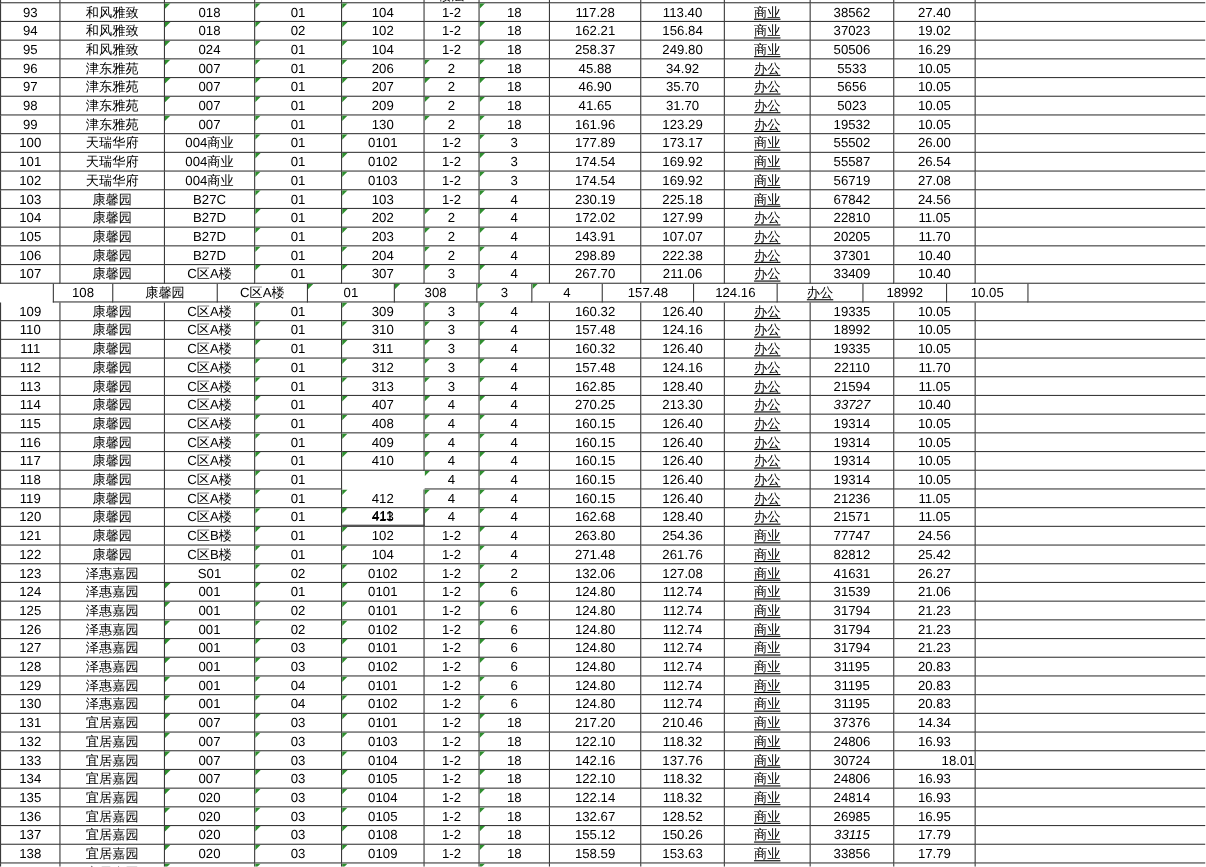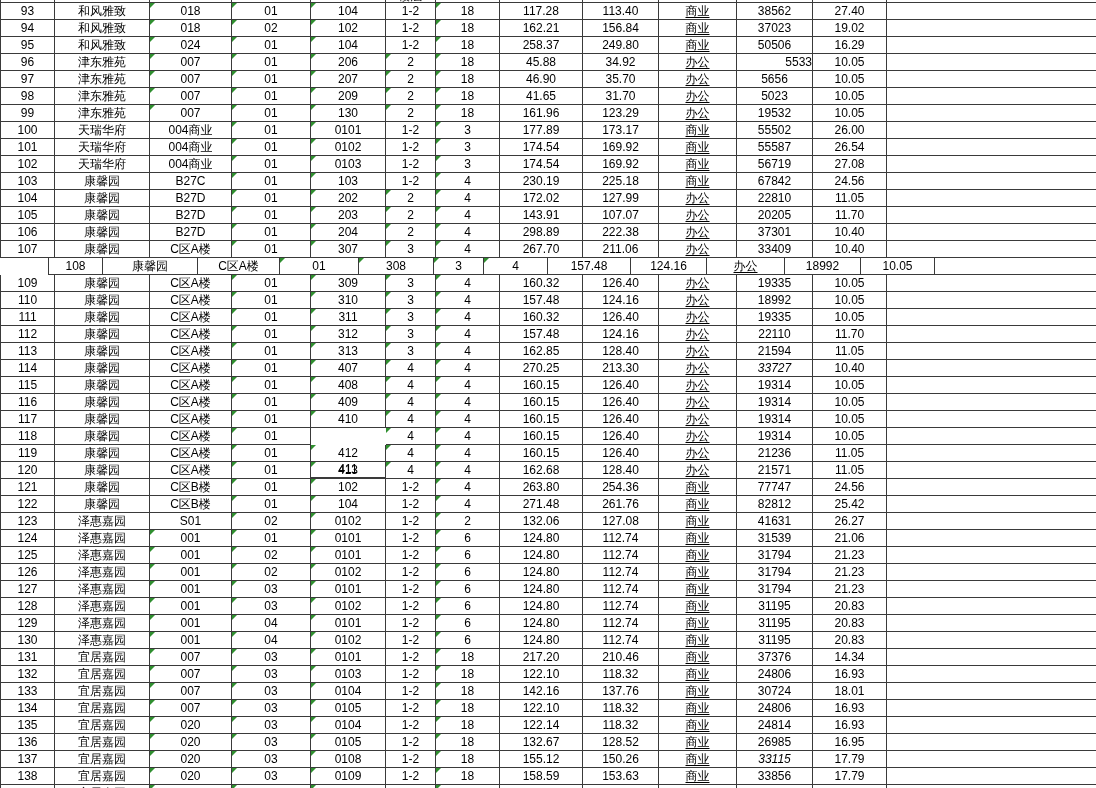--- a/index.html
+++ b/index.html
@@ -222,21 +222,21 @@
         </div>
         <div class="cell" style="width: 83px; flex: 0 0 83px;">
           <span>45.88</span>
         </div>
         <div class="cell" style="width: 76px; flex: 0 0 76px;">
           <span>34.92</span>
         </div>
         <div class="cell" style="width: 78px; flex: 0 0 78px;">
           <span class="u">办公</span>
         </div>
-        <div class="cell" style="width: 76px; flex: 0 0 76px; justify-content: flex-end;">
+        <div class="cell" style="width: 76px; flex: 0 0 76px;">
           <span>5533</span>
         </div>
         <div class="cell" style="width: 74px; flex: 0 0 74px;">
           <span>10.05</span>
         </div>
         <div class="cell last" style="width: 209px; flex: 0 0 209px;"></div>
       </div>
       <div class="row">
         <div class="cell first" style="width: 55px; flex: 0 0 55px;">
           <span>97</span>
@@ -1812,21 +1812,21 @@
         </div>
         <div class="cell" style="width: 76px; flex: 0 0 76px;">
           <span>137.76</span>
         </div>
         <div class="cell" style="width: 78px; flex: 0 0 78px;">
           <span class="u">商业</span>
         </div>
         <div class="cell" style="width: 76px; flex: 0 0 76px;">
           <span>30724</span>
         </div>
-        <div class="cell" style="width: 74px; flex: 0 0 74px;">
+        <div class="cell" style="width: 74px; flex: 0 0 74px; justify-content: flex-end;">
           <span>18.01</span>
         </div>
         <div class="cell last" style="width: 209px; flex: 0 0 209px;"></div>
       </div>
       <div class="row">
         <div class="cell first" style="width: 55px; flex: 0 0 55px;">
           <span>134</span>
         </div>
         <div class="cell" style="width: 95px; flex: 0 0 95px;">
           <span>宜居嘉园</span>

